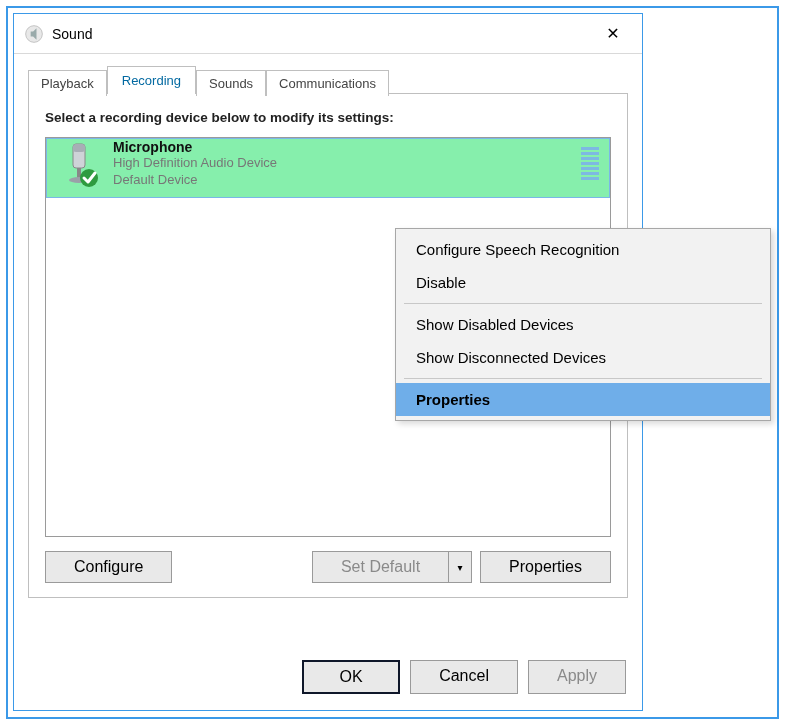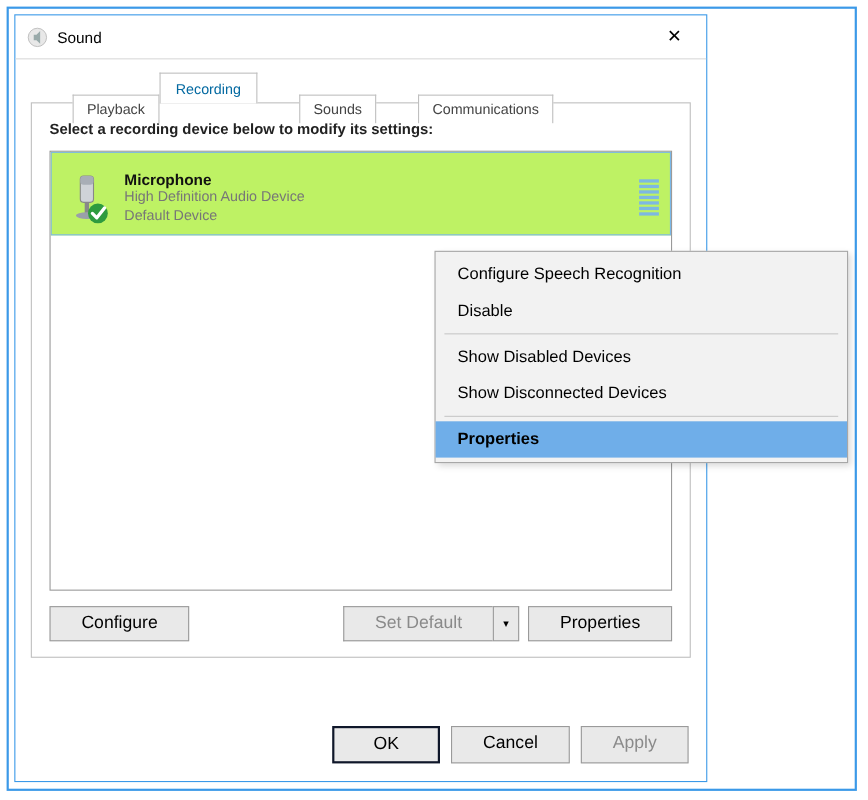--- a/index.html
+++ b/index.html
@@ -65,23 +65,22 @@
     padding: 6px 14px;
     font-size: 13px;
     color: #0369a1;
     margin-right: 0px;
     position: relative;
     cursor: pointer;
   }
   .tab.inactive {
     background: #fff;
     color: #444;
-    top: 18px;
+    top: 2px;
     padding: 5px 12px;
-    margin-left: 38px;
   }
   .tab.active {
     background: #fff;
     font-weight: 400;
     z-index: 3;
     top: 0;
   }
   .tab-panel {
     border: 1px solid #bfbfbf;
     margin-top: -1px;
@@ -97,22 +96,22 @@
   }
   .device-list {
     border: 1px solid #9a9a9a;
     height: 400px;
     background: #fff;
     overflow: hidden;
   }
   .device-item {
     display: flex;
     align-items: center;
-    padding: 16px 10px 8px 8px;
-    background: #bef264;
+    padding: 0 10px 8px 8px;
+    background: #86efac;
     border: 1px solid #7ab7e8;
     cursor: pointer;
   }
   .device-icon {
     width: 48px; height: 48px;
     position: relative;
     margin-right: 10px;
     flex-shrink: 0;
   }
   .device-text { flex: 1; }

